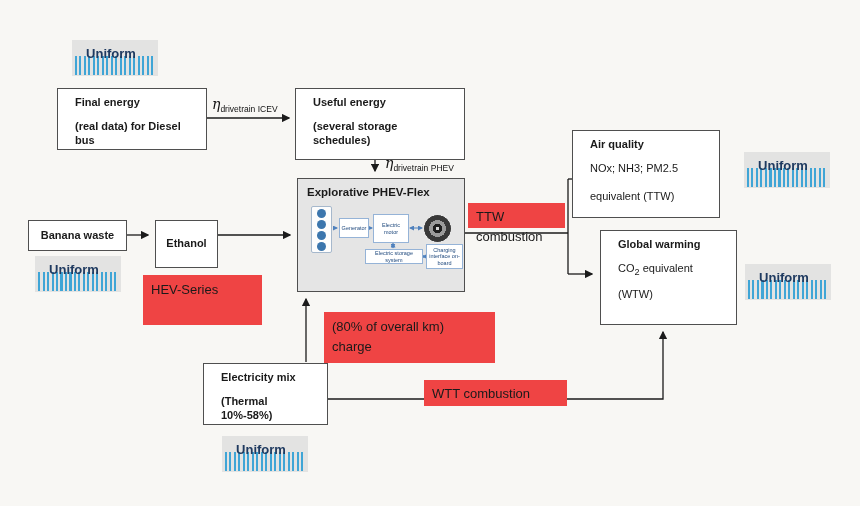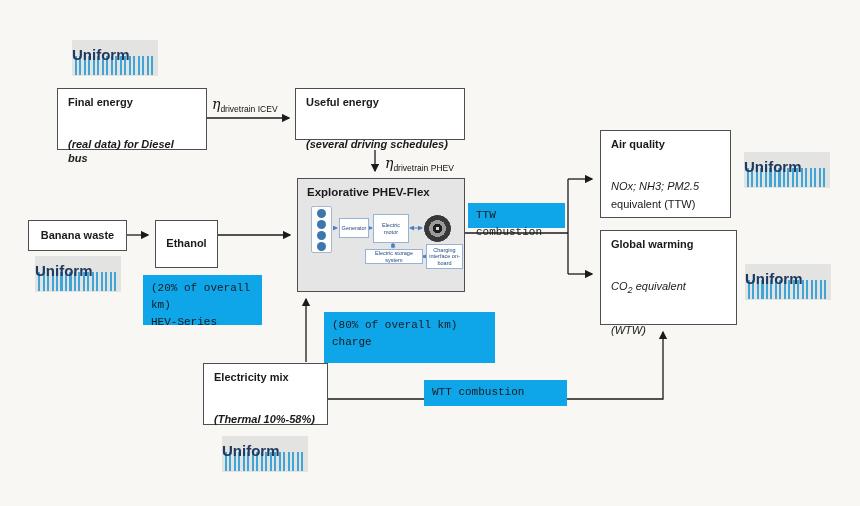--- a/index.html
+++ b/index.html
@@ -12,56 +12,56 @@
     color:#1a1a1a;
   }
 
   
   .fbox {
     position:absolute;
     background:#fff;
     border:1px solid #4f4f4f;
     font-size:11px;
     font-weight:bold;
-    padding:7px 10px;
+    padding:7px 17px;
     line-height:1.25;
   }
   .fbox p { margin:0; }
-  .fbox .gap { margin-top:28px;font-style:italic; }
+  .fbox .gap { margin-top:10px; }
   .fbox.center { display:flex; align-items:center; justify-content:center; padding:2px; text-align:left; }
   .fbox .reg { font-weight:normal; }
 
   
   .wlabel {
     position:absolute;
-    background:#0ea5e9;
-    font-size:11px;
+    background:#ef4444;
+    font-size:13px;
     padding:5px 8px;
     line-height:1.55;
-    font-family:Liberation Mono, monospace;
   }
 
   
   .eta-label { position:absolute; font-size:10px; color:#111; }
   .eta-label .eta { font-size:14px; font-style:italic; font-family:"DejaVu Serif", serif; }
   .eta-label sub { font-size:8.5px;text-align:right; }
 
   
   .dist {
     position:absolute;
     background:#e3e3e2;
     width:86px; height:36px;
   }
   .dist .bars {
     position:absolute; left:3px; right:3px; top:45%; bottom:4%;
     background:repeating-linear-gradient(to right, #3fa5d6 0 2px, transparent 2px 4.5px);
   }
   .dist .dlabel {
     position:absolute; left:0; right:8px; top:6px;
-    font-size:15px; font-weight:bold; color:#1f3a60;
+    text-align:center;
+    font-size:13px; font-weight:bold; color:#1f3a60;
     z-index:2;
   }
 
   
   #phev-box { position:absolute; left:297px; top:178px; width:168px; height:114px; background:#e5e5e5; border:1px solid #4f4f4f; }
   #phev-box .title { position:absolute; left:9px; top:7px; font-size:11.5px; font-weight:bold; }
   .mini {
     position:absolute;
     background:#fff;
     border:1px solid #95b3d7;
@@ -126,37 +126,37 @@
 <div class="dist" style="left:222px; top:436px;">
   <span class="dlabel">Uniform</span>
   <span class="bars"></span>
 </div>
 
 <div class="fbox" style="left:57px; top:88px; width:150px; height:62px;">
   <p>Final energy</p>
   <p class="gap">(real data) for Diesel bus</p>
 </div>
 
-<div class="fbox" style="left:295px; top:88px; width:170px; height:52px;">
+<div class="fbox" style="left:295px; top:88px; width:170px; height:72px;">
   <p>Useful energy</p>
-  <p class="gap">(several driving schedules)</p>
+  <p class="gap">(several storage schedules)</p>
 </div>
 
 <div class="fbox center" style="left:28px; top:220px; width:99px; height:31px;">
   <span>Banana waste</span>
 </div>
 
 <div class="fbox center" style="left:155px; top:220px; width:63px; height:48px;">
   <span>Ethanol</span>
 </div>
 
-<div class="fbox" style="left:600px; top:130px; width:131px; height:88px;">
+<div class="fbox" style="left:572px; top:130px; width:148px; height:88px;">
   <p>Air quality</p>
   <p class="gap reg">NOx; NH3; PM2.5</p>
-  <p class="reg" style="margin-top:4px;">equivalent (TTW)</p>
+  <p class="reg" style="margin-top:14px;">equivalent (TTW)</p>
 </div>
 
 <div class="fbox" style="left:600px; top:230px; width:137px; height:95px;">
   <p>Global warming</p>
   <p class="gap reg"><span>CO</span><sub>2</sub><span> equivalent</span></p>
   <p class="gap reg">(WTW)</p>
 </div>
 
 <div class="fbox" style="left:203px; top:363px; width:125px; height:62px;">
   <p>Electricity mix</p>
@@ -203,21 +203,20 @@
 </div>
 
 <div class="eta-label" style="left:212px; top:96px;">
   <span class="eta">η</span><sub>drivetrain ICEV</sub>
 </div>
 <div class="eta-label" style="left:385px; top:155px;">
   <span class="eta">η</span><sub>drivetrain PHEV</sub>
 </div>
 
 <div class="wlabel" style="left:143px; top:275px; width:119px; height:50px;">
-  <div>(20% of overall km)</div>
   <div>HEV-Series</div>
 </div>
 
 <div class="wlabel" style="left:324px; top:312px; width:171px; height:51px;">
   <div>(80% of overall km) charge</div>
 </div>
 
 <div class="wlabel" style="left:468px; top:203px; width:97px; height:25px; padding-top:4px;">
   <span>TTW combustion</span>
 </div>

